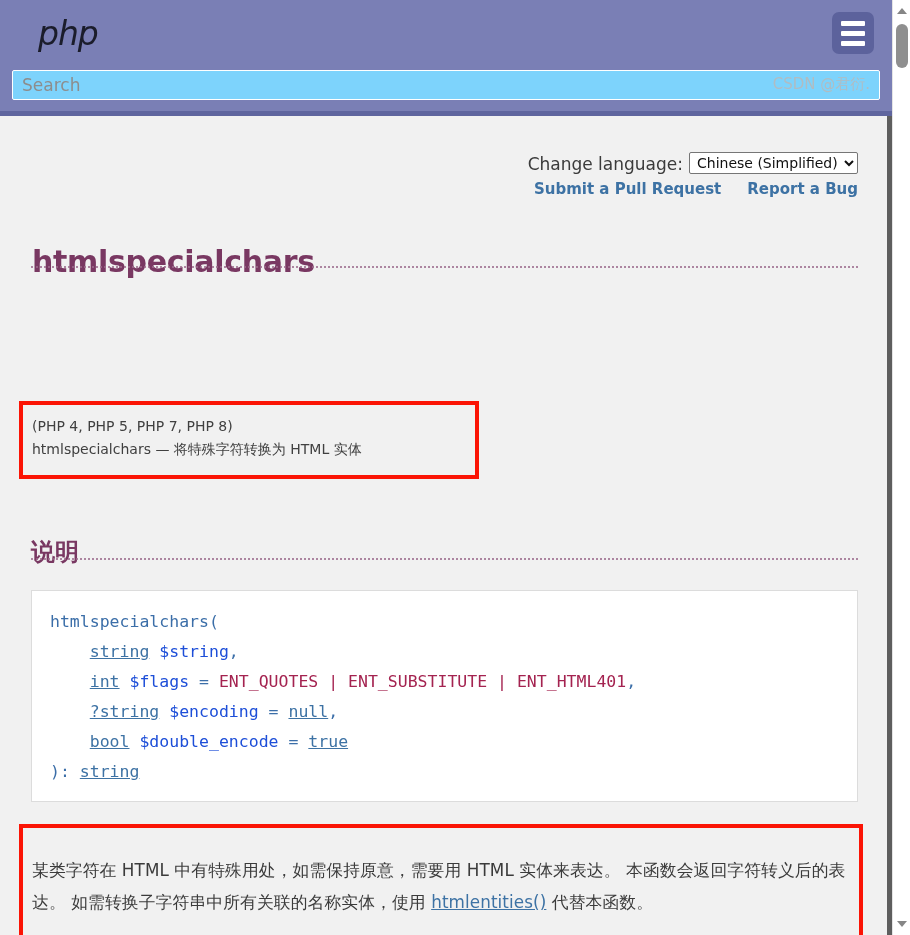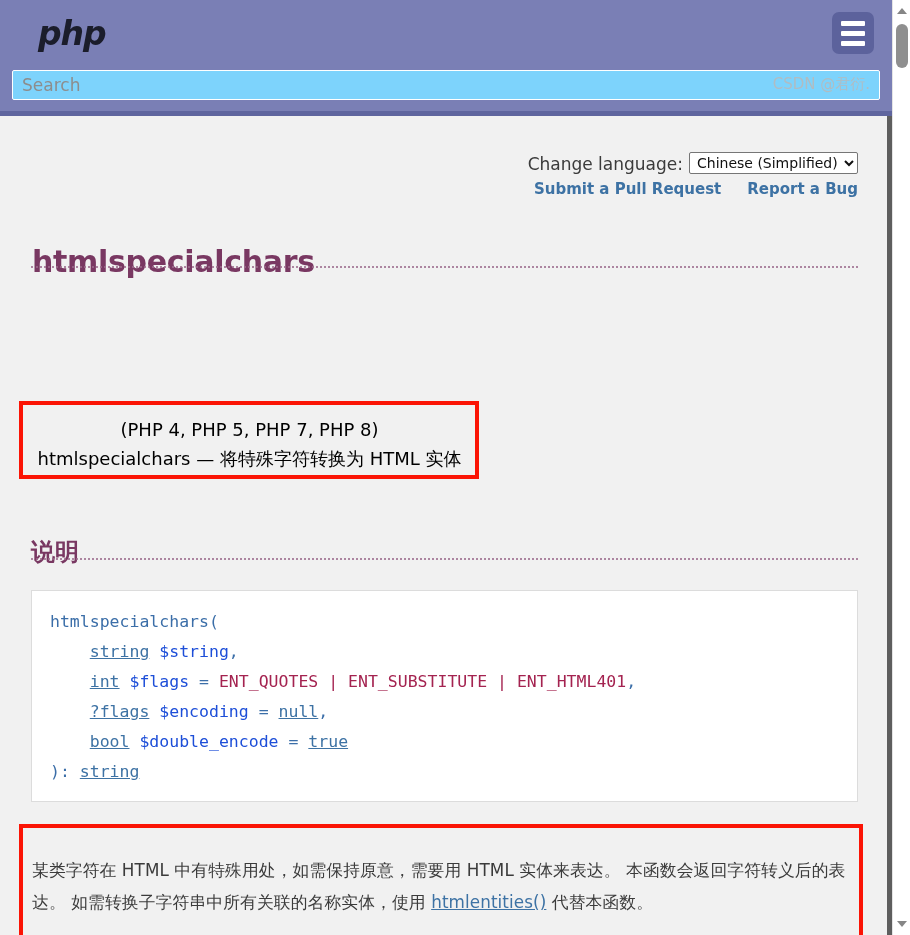--- a/index.html
+++ b/index.html
@@ -34,21 +34,21 @@
     width: 892px;
     height: 116px;
     background: #7a7fb5;
     border-bottom: 5px solid #5f659e;
   }
   .php-logo {
     position: absolute;
     left: 38px; top: 14px;
     font-family: "DejaVu Sans", "Liberation Sans", sans-serif;
     font-style: italic;
-    font-weight: bold;
+    font-weight: normal;
     font-size: 33px;
     letter-spacing: -1px;
     color: #1b1d2b;
     user-select: none;
   }
   .menu-button {
     position: absolute;
     right: 18px; top: 12px;
     width: 42px; height: 42px;
     background: #5c629c;
@@ -146,24 +146,23 @@
     pointer-events: none;
   }
   #redbox-1 { left: 19px;  top: 285px; width: 460px; height: 78px; }
   #redbox-2 { left: 19px;  top: 708px; width: 844px; height: 222px; }
 
   
   .verinfo {
     position: absolute;
     left: 32px; top: 299px;
     width: 435px;
-    font-size: 18px;
-    color: #000000;
+    font-size: 14px;
+    color: #404040;
     line-height: 1.62;
-    text-align: center;
   }
 
   
   .section-head {
     position: absolute;
     left: 31px; top: 400px;
     font-size: 24px;
     font-weight: bold;
     color: #793862;
   }
@@ -305,21 +304,21 @@
       </div>
 
       <div class="redbox" id="redbox-1"></div>
 
       <h2 class="section-head">说明</h2>
       <div class="section-rule"></div>
 
       <div class="codeblock"><span class="fname">htmlspecialchars</span><span class="plain">(</span>
     <span class="type">string</span> <span class="var">$string</span><span class="plain">,</span>
     <span class="type">int</span> <span class="var">$flags</span> <span class="plain">=</span> <span class="const">ENT_QUOTES | ENT_SUBSTITUTE | ENT_HTML401</span><span class="plain">,</span>
-    <span class="type">?flags</span> <span class="var">$encoding</span> <span class="plain">=</span> <span class="type">null</span><span class="plain">,</span>
+    <span class="type">?string</span> <span class="var">$encoding</span> <span class="plain">=</span> <span class="type">null</span><span class="plain">,</span>
     <span class="type">bool</span> <span class="var">$double_encode</span> <span class="plain">=</span> <span class="type">true</span><span></span>
 <span class="plain">): </span><span class="type">string</span></div>
 
       <p class="desc" id="desc-1"><span>某类字符在 HTML 中有特殊用处，如需保持原意，需要用 HTML 实体来表达。 本函数会返回字符转义后的表达。 如需转换子字符串中所有关联的名称实体，使用 </span><a href="#">htmlentities()</a><span> 代替本函数。</span></p>
 
       <div class="redbox" id="redbox-2"></div>
 
       <div class="watermark">CSDN @君衍.</div>
     </div>
   </div>

